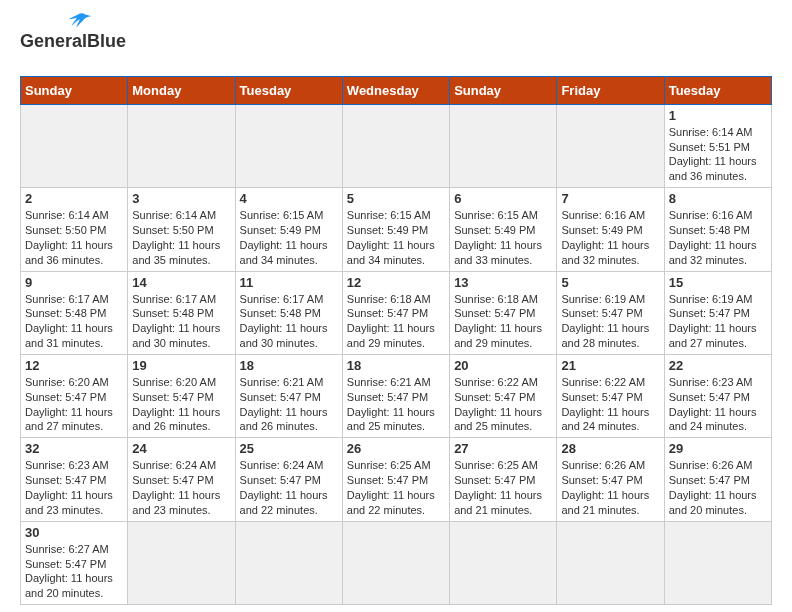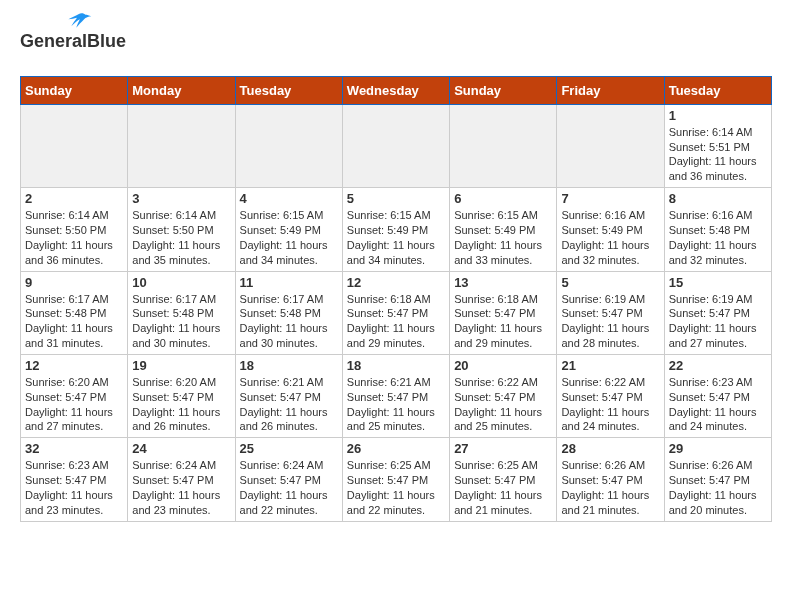--- a/index.html
+++ b/index.html
@@ -190,21 +190,21 @@
       </tr>
       <tr>
         <td>
           <span class="day-num">9</span>
           <div class="day-info" style="white-space: pre-line;">Sunrise: 6:17 AM
 Sunset: 5:48 PM
 Daylight: 11 hours
 and 31 minutes.</div>
         </td>
         <td>
-          <span class="day-num">10</span>
+          <span class="day-num">14</span>
           <div class="day-info" style="white-space: pre-line;">Sunrise: 6:17 AM
 Sunset: 5:48 PM
 Daylight: 11 hours
 and 30 minutes.</div>
         </td>
         <td>
           <span class="day-num">11</span>
           <div class="day-info" style="white-space: pre-line;">Sunrise: 6:17 AM
 Sunset: 5:48 PM
 Daylight: 11 hours
@@ -333,15 +333,30 @@
 Daylight: 11 hours
 and 21 minutes.</div>
         </td>
         <td>
           <span class="day-num">29</span>
           <div class="day-info" style="white-space: pre-line;">Sunrise: 6:26 AM
 Sunset: 5:47 PM
 Daylight: 11 hours
 and 20 minutes.</div>
         </td>
+      </tr>
+      <tr class="last-row">
+        <td>
+          <span class="day-num">30</span>
+          <div class="day-info" style="white-space: pre-line;">Sunrise: 6:27 AM
+Sunset: 5:47 PM
+Daylight: 11 hours
+and 20 minutes.</div>
+        </td>
+        <td class="empty"></td>
+        <td class="empty"></td>
+        <td class="empty"></td>
+        <td class="empty"></td>
+        <td class="empty"></td>
+        <td class="empty"></td>
       </tr>
     </tbody>
 </table>
 
 </body></html>

